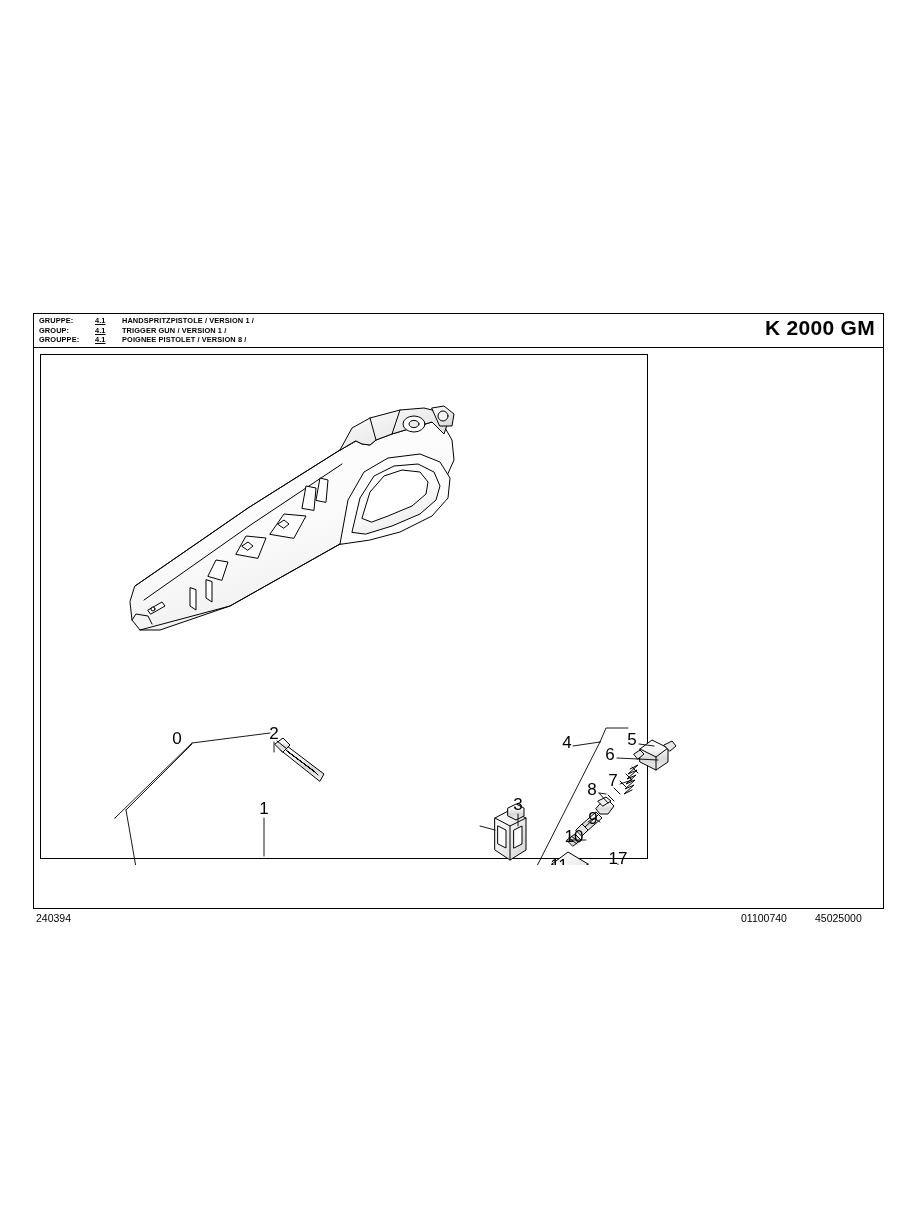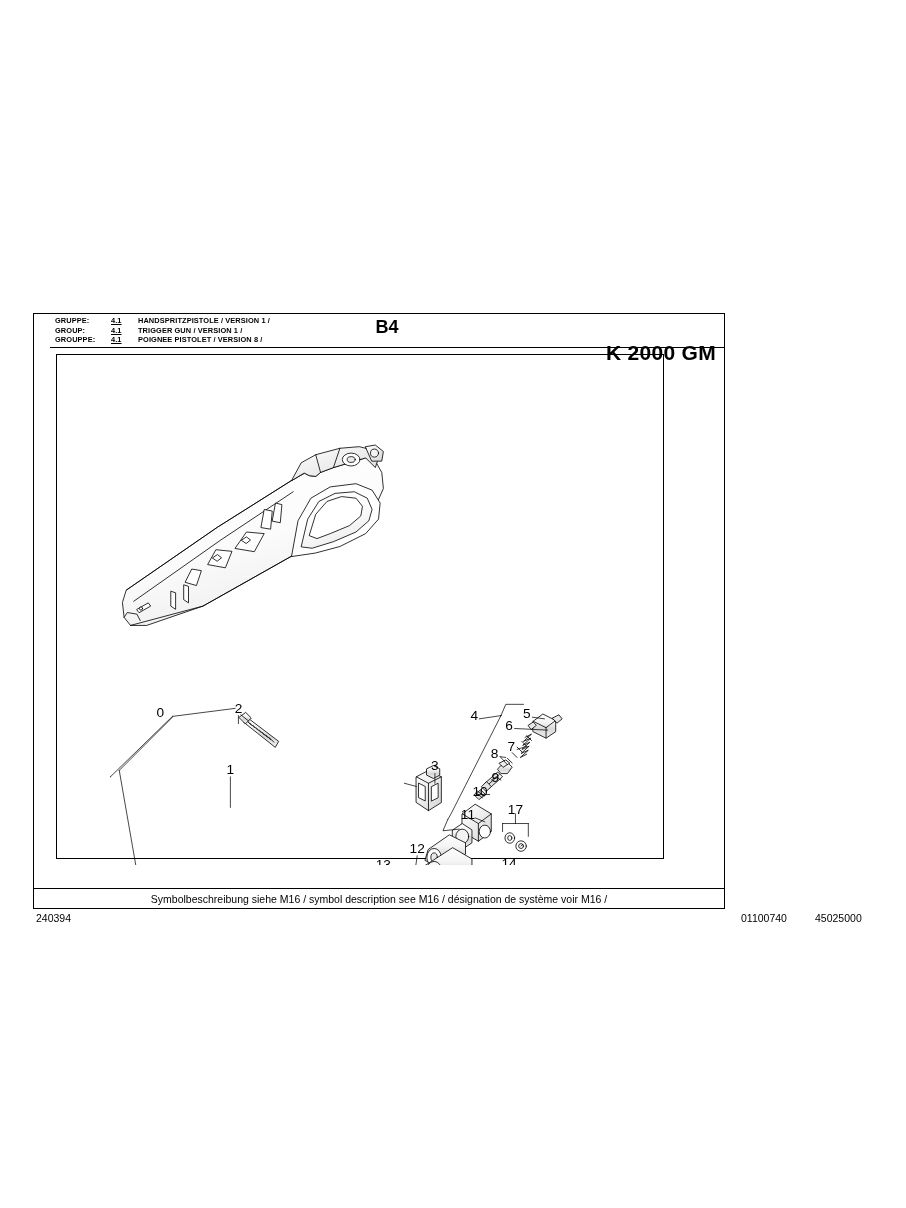--- a/index.html
+++ b/index.html
@@ -1,31 +1,31 @@
 <!DOCTYPE html>
 <html><head>
 <meta charset="utf-8">
 <style>
   html,body{margin:0;padding:0;background:#fff;}
   body{width:906px;height:1208px;position:relative;
        font-family:"Liberation Sans", sans-serif;color:#000;}
-  #sheet{position:absolute;left:33px;top:313px;width:692px;height:596px;
-         border:1.5px solid #000;box-sizing:border-box;background:#fff;padding-left:16px;}
+  #sheet{position:absolute;left:33px;top:313px;width:851px;height:596px;
+         border:1.5px solid #000;box-sizing:border-box;background:#fff;}
   
   #header{position:relative;height:34px;border-bottom:1.5px solid #000;box-sizing:border-box;}
   #grp-table{position:absolute;left:5px;top:2px;font-size:7.4px;font-weight:bold;
              letter-spacing:.1px;line-height:9.6px;}
   #grp-table table{border-collapse:collapse;}
   #grp-table td{padding:0;vertical-align:top;white-space:nowrap;}
   .gcol1{width:56px;}
   .gcol2{width:27px;text-decoration:underline;}
   #sheet-code{position:absolute;left:0;right:0;top:3px;text-align:center;
               font-size:18px;font-weight:bold;}
   #model{position:absolute;right:8px;top:2px;font-size:21px;font-weight:bold;
-         letter-spacing:.3px;margin-top:25px;}
+         letter-spacing:.3px;}
   
   #draw-area{position:relative;height:517px;}
   #inner-frame{position:absolute;left:6px;top:6px;width:608px;height:505px;
                border:1px solid #000;box-sizing:border-box;}
   #svgwrap{position:absolute;left:0;top:0;width:100%;height:100%;}
   
   #symnote{position:absolute;left:0;right:0;bottom:0;height:20px;
            border-top:1.5px solid #000;box-sizing:border-box;
            text-align:center;font-size:10.5px;line-height:20px;}
   
@@ -56,21 +56,20 @@
           <td>TRIGGER GUN / VERSION 1 /</td>
         </tr>
         <tr>
           <td class="gcol1">GROUPPE:</td>
           <td class="gcol2">4.1</td>
           <td>POIGNEE PISTOLET / VERSION 8 /</td>
         </tr>
       </tbody>
         </table>
     </div>
-    <div id="sheet-code">B4</div>
     <div id="model">K 2000 GM</div>
   </div>
 
   <div id="draw-area">
     <div id="inner-frame"></div>
 
     <svg id="svgwrap" viewBox="0 0 837 517">
       <defs>
         <linearGradient id="gMetal" x1="0" y1="0" x2="0" y2="1">
           <stop offset="0" stop-color="#ffffff"></stop>
@@ -413,20 +412,19 @@
         <text x="346" y="741">1</text>
         <text x="676" y="678">18</text>
         <text x="701" y="699">19</text>
         <text x="510" y="796">18</text>
         <text x="510" y="822">17</text>
         <text x="571" y="802">18</text>
       </g>
     </svg>
   </div>
 
-  <div id="symnote">Symbolbeschreibung siehe M16 / symbol description see M16 / désignation de système voir M16 /</div>
 </div>
 
 <div id="footer">
   <span class="left">240394</span>
   <span class="m1">01100740</span>
   <span class="m2">45025000</span>
 </div>
 
 </body></html>

